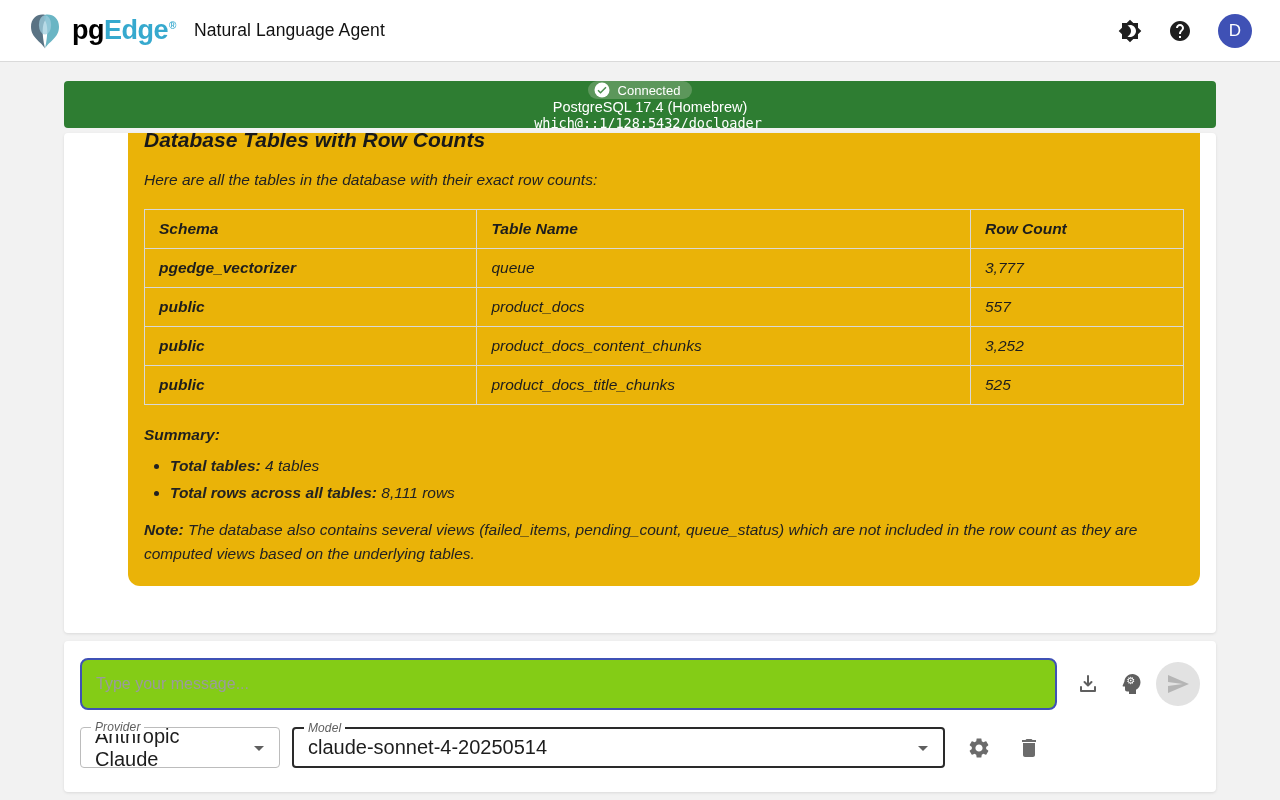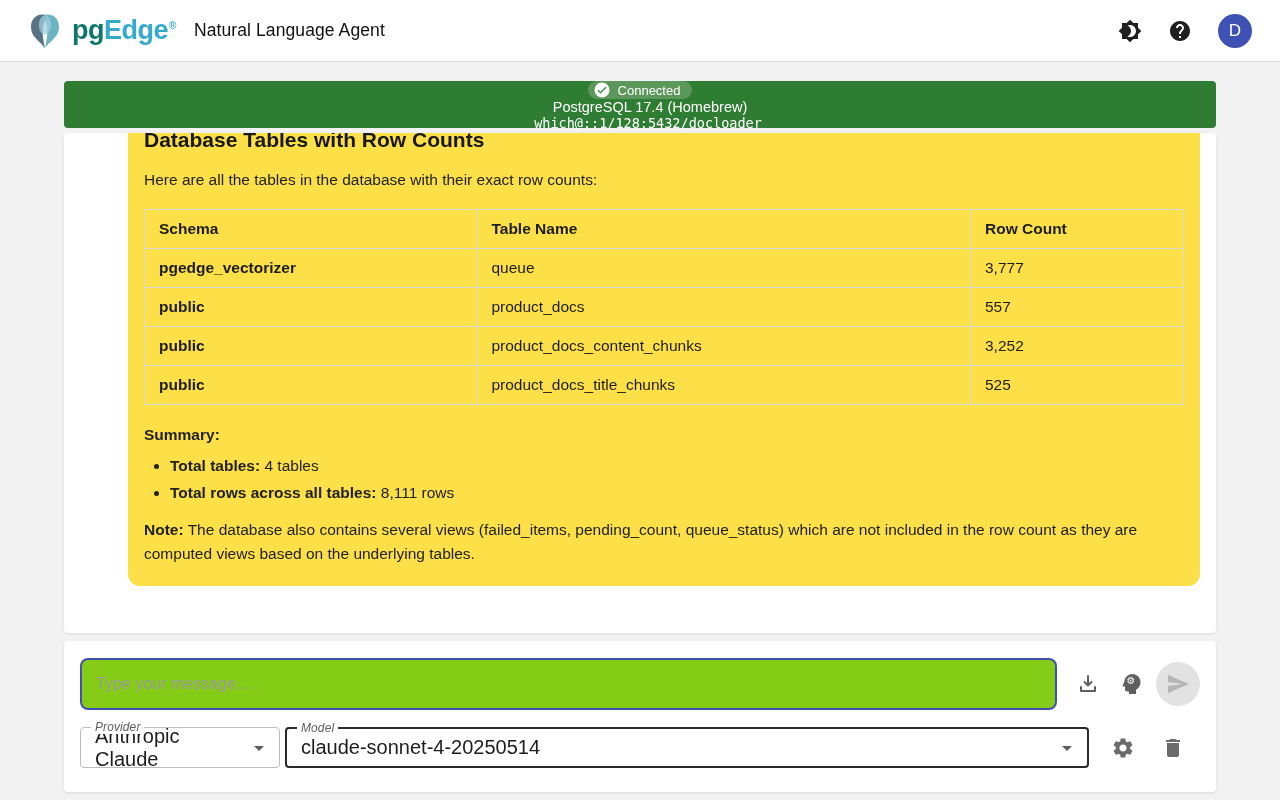--- a/index.html
+++ b/index.html
@@ -11,21 +11,21 @@
     overflow:hidden;
   }
 
   
   .app-header {
     height:62px; background:#ffffff; border-bottom:1px solid #dadada;
     display:flex; align-items:center; padding:0 28px 0 24px;
   }
   .brand { display:flex; align-items:center; gap:6px; }
   .brand-text { font-size:27px; font-weight:600; letter-spacing:-0.5px; display:flex; align-items:baseline; }
-  .brand-pg { color:#0f766e; }
+  .brand-pg { color:#000000; }
   .brand-edge { color:#36a9ce; }
   .brand-reg { font-size:10px; color:#36a9ce; margin-left:1px; transform:translateY(-10px); }
   .app-title { font-size:17.5px; color:#111; margin-left:18px; letter-spacing:0.1px; }
   .header-spacer { flex:1; }
   .header-actions { display:flex; align-items:center; gap:26px; }
   .icon-btn { width:24px; height:24px; display:flex; align-items:center; justify-content:center; cursor:pointer; }
   .avatar {
     width:34px; height:34px; border-radius:50%;
     color:#fff; font-size:17px; display:flex; align-items:center; justify-content:center;
     cursor:pointer;
@@ -47,22 +47,23 @@
   .conn-dsn { margin-left:16px; font-family:"DejaVu Sans Mono","Liberation Mono",monospace; font-size:13.5px; }
   .conn-spacer { flex:1; }
   .conn-icons { display:flex; align-items:center; gap:22px; }
 
   
   .chat-panel {
     margin:5px 64px 0; height:500px; background:#fff; border-radius:4px;
     box-shadow:0 1px 3px rgba(0,0,0,0.10); overflow:hidden; position:relative;
   }
   .msg-bubble {
-    margin:-21px 16px 0 64px; background:#fde047; border-radius:12px;
+    margin:-21px 16px 0 64px; background:#eab308; border-radius:12px;
     padding:16px 16px 20px;
+    font-style:italic;
   }
   .msg-heading { font-size:21px; font-weight:bold; color:#191919; }
   .msg-intro { margin-top:19px; font-size:15.5px; color:#222; }
 
   table.db-table { border-collapse:collapse; width:100%; margin-top:20px; }
   .db-table th, .db-table td {
     border:1px solid #d8d8d8; text-align:left;
     font-size:15.5px; padding:10px 14px; color:#1d1d1d;
   }
   .db-table th { font-weight:bold; }
@@ -102,21 +103,21 @@
   .mui-select {
     position:relative; height:41px; border-radius:4px; background:#fff;
     display:flex; align-items:center; padding:0 8px 0 14px; cursor:pointer;
   }
   .mui-select .float-label {
     position:absolute; top:-8px; left:10px; background:#fff; padding:0 4px;
     font-size:12px; color:#5f5f5f; letter-spacing:0.1px;font-style:italic;
   }
   .mui-select .sel-value { font-size:20px; color:#1d1d1d; flex:1; }
   .provider-select { width:200px; border:1px solid #bcbcbc; }
-  .model-select { width:804px; margin-left:5px; border:2px solid #2a2a2a; }
+  .model-select { width:653px; margin-left:12px; border:2px solid #2a2a2a; }
   .row2-icon { width:24px; height:24px; display:flex; align-items:center; justify-content:center; cursor:pointer; }
   .gear-btn { margin-left:22px; }
   .trash-btn { margin-left:26px; }
 </style>
 </head>
 <body>
 
 <header class="app-header">
   <div class="brand">
     <svg width="42" height="42" viewBox="0 0 48 48">

